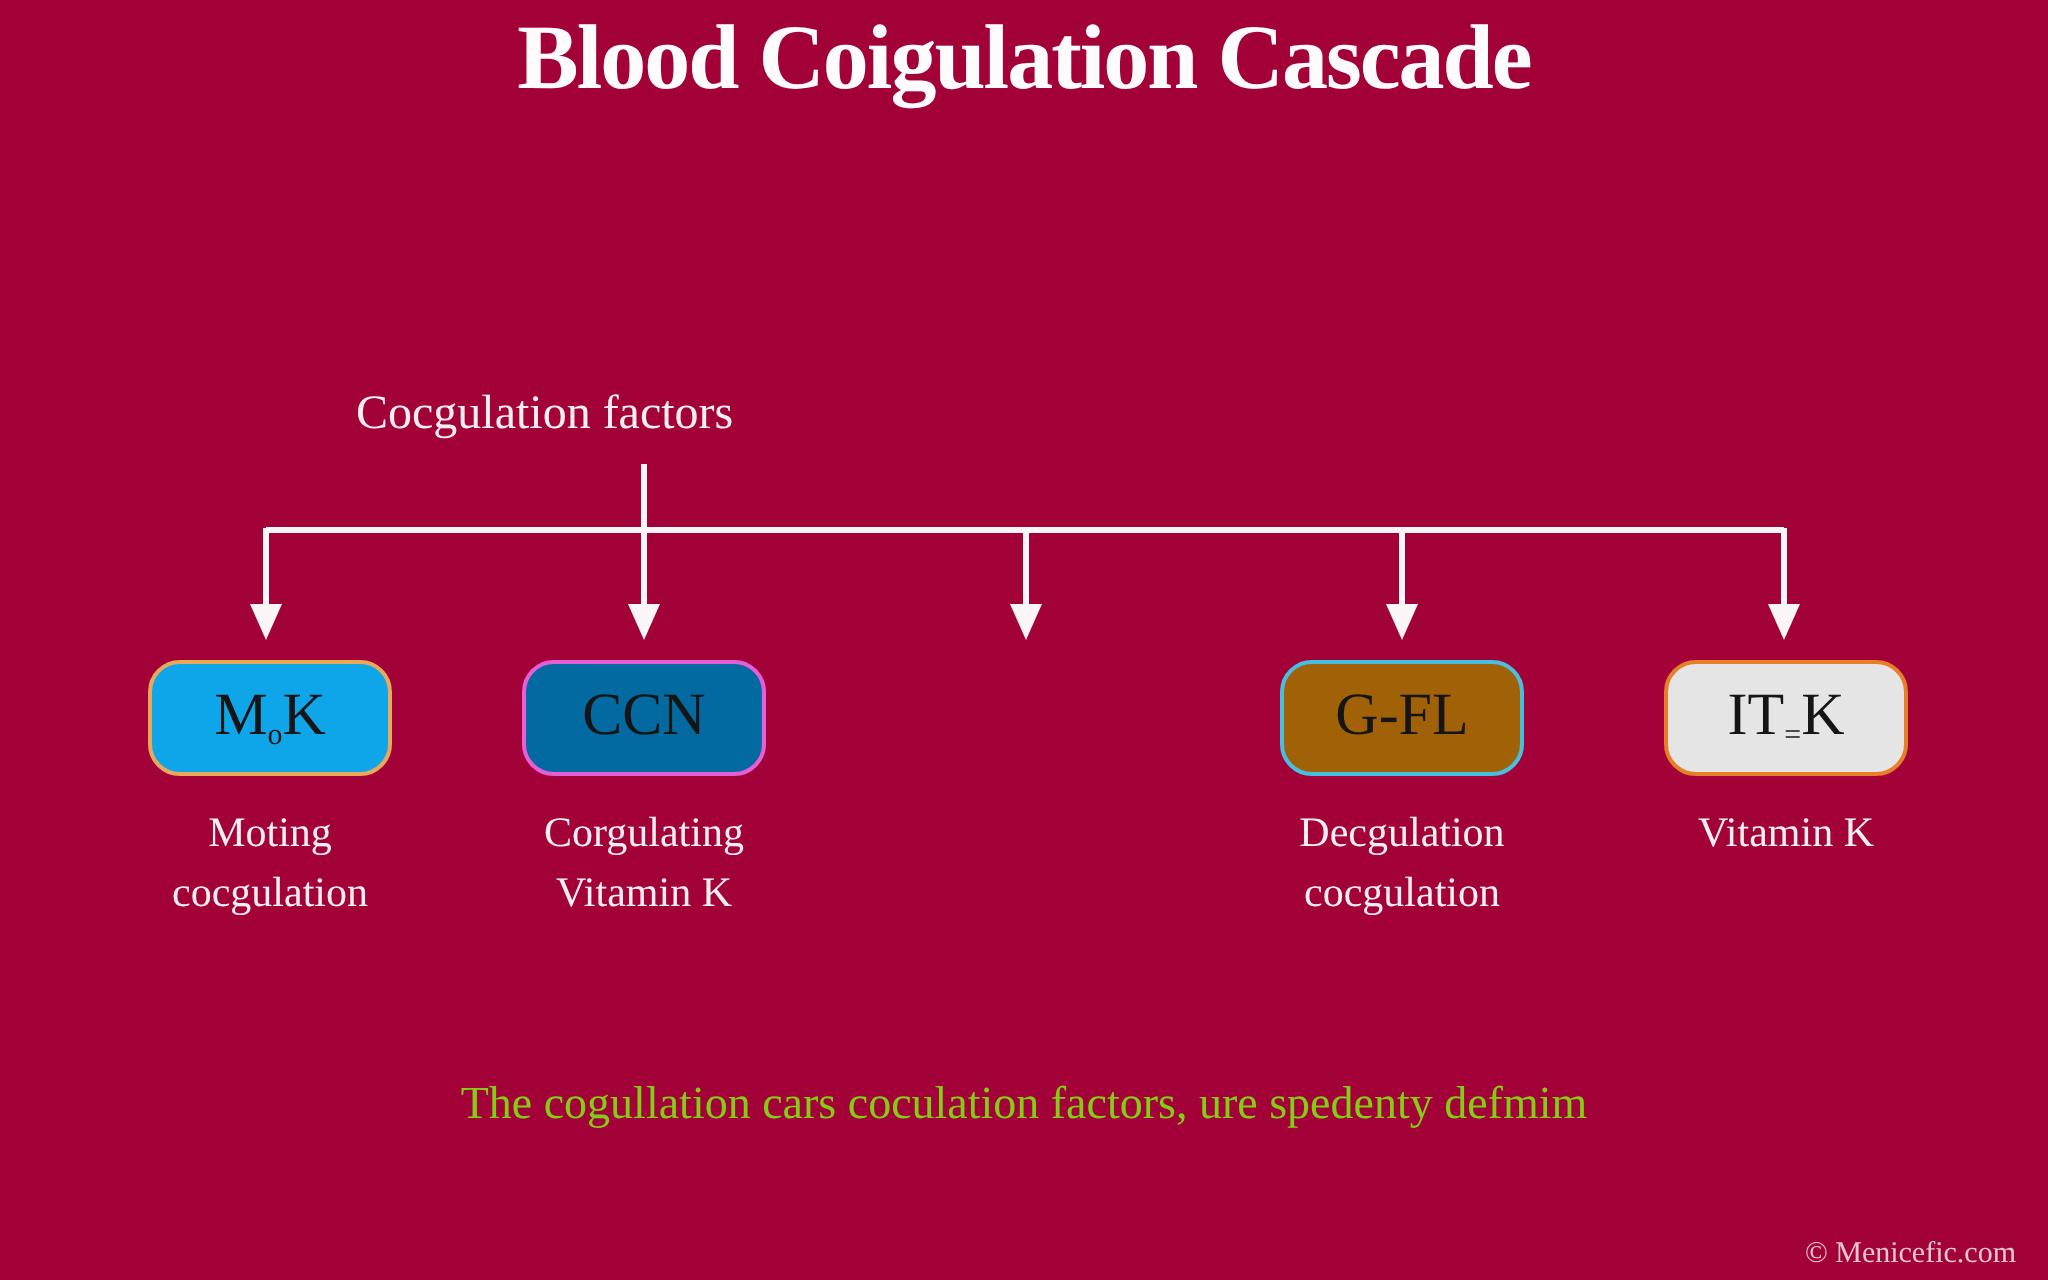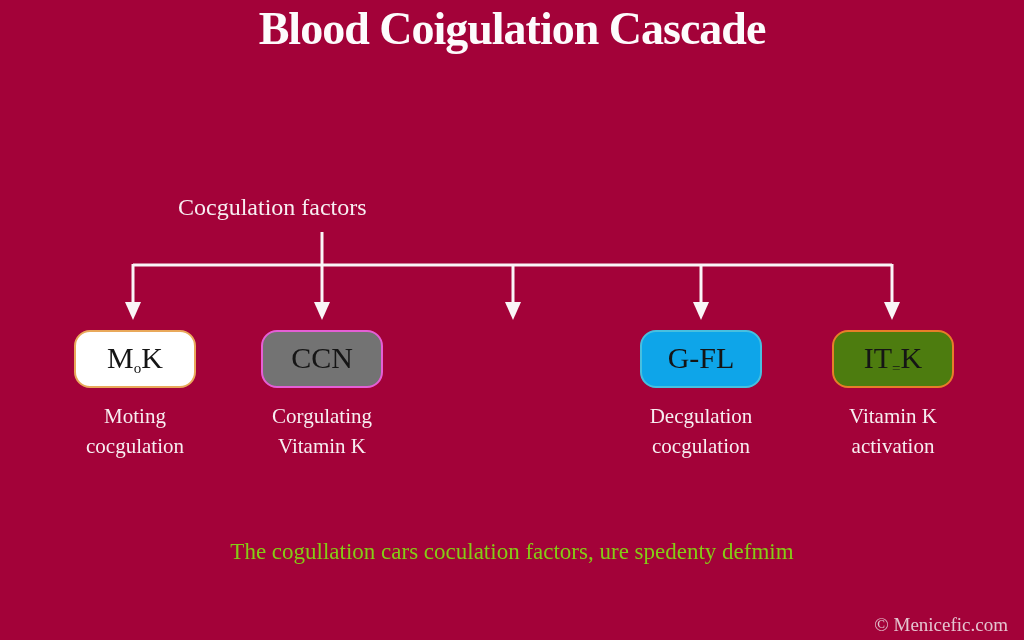--- a/index.html
+++ b/index.html
@@ -75,21 +75,21 @@
     width: 100%;
     text-align: center;
     font-size: 23px;
     line-height: 33px;
     color: #84cc16;
   }
   .watermark {
     position: absolute;
     right: 16px;
     bottom: 4px;
-    font-size: 19px;
+    font-size: 15px;
     color: #EAD6DD;
     opacity: 0.92;
   }
 </style>
 </head>
 <body>
 
 <div class="canvas" style="background: rgb(163, 2, 57);">
 
   <h1 class="title">Blood Coigulation Cascade</h1>
@@ -109,57 +109,56 @@
     <g fill="#FAF5F7">
       <polygon points="125,302 141,302 133,320"></polygon>
       <polygon points="314,302 330,302 322,320"></polygon>
       <polygon points="505,302 521,302 513,320"></polygon>
       <polygon points="693,302 709,302 701,320"></polygon>
       <polygon points="884,302 900,302 892,320"></polygon>
     </g>
   </svg>
 
   <div class="node" style="left:40px">
-    <div class="node-box" style="background: #ffffff; border-color: rgb(233, 169, 91);">
+    <div class="node-box" style="background: #0ea5e9; border-color: rgb(233, 169, 91);">
       <span class="node-code"><span>M</span><span class="sub">o</span><span>K</span></span>
     </div>
     <div class="node-label">
       <span>Moting</span>
       <span>cocgulation</span>
     </div>
   </div>
 
   <div class="node" style="left:227px">
-    <div class="node-box" style="background: #737373; border-color: rgb(229, 95, 214);">
+    <div class="node-box" style="background: #0369a1; border-color: rgb(229, 95, 214);">
       <span class="node-code"><span>CCN</span><span class="sub"></span><span></span></span>
     </div>
     <div class="node-label">
       <span>Corgulating</span>
       <span>Vitamin K</span>
     </div>
   </div>
 
 
   <div class="node" style="left:606px">
-    <div class="node-box" style="background: #0ea5e9; border-color: rgb(71, 191, 223);">
+    <div class="node-box" style="background: #a16207; border-color: rgb(71, 191, 223);">
       <span class="node-code"><span>G-FL</span><span class="sub"></span><span></span></span>
     </div>
     <div class="node-label">
       <span>Decgulation</span>
       <span>cocgulation</span>
     </div>
   </div>
 
   <div class="node" style="left:798px">
-    <div class="node-box" style="background: #4d7c0f; border-color: rgb(231, 126, 40);">
+    <div class="node-box" style="background: #e5e5e5; border-color: rgb(231, 126, 40);">
       <span class="node-code"><span>IT</span><span class="sub">=</span><span>K</span></span>
     </div>
     <div class="node-label">
       <span>Vitamin K</span>
-      <span>activation</span>
     </div>
   </div>
 
   <div class="caption">
     <div>The cogullation cars coculation factors, ure spedenty defmim</div>
   </div>
 
   <div class="watermark">© Menicefic.com</div>
 
 </div>

